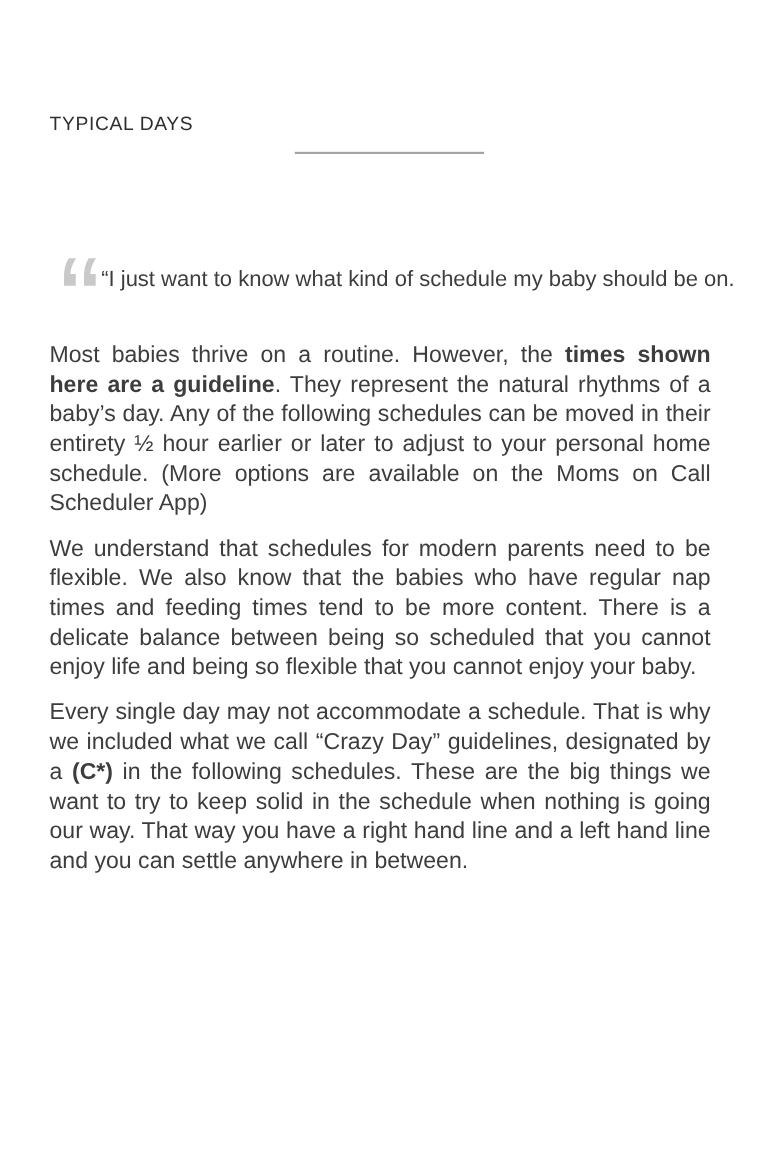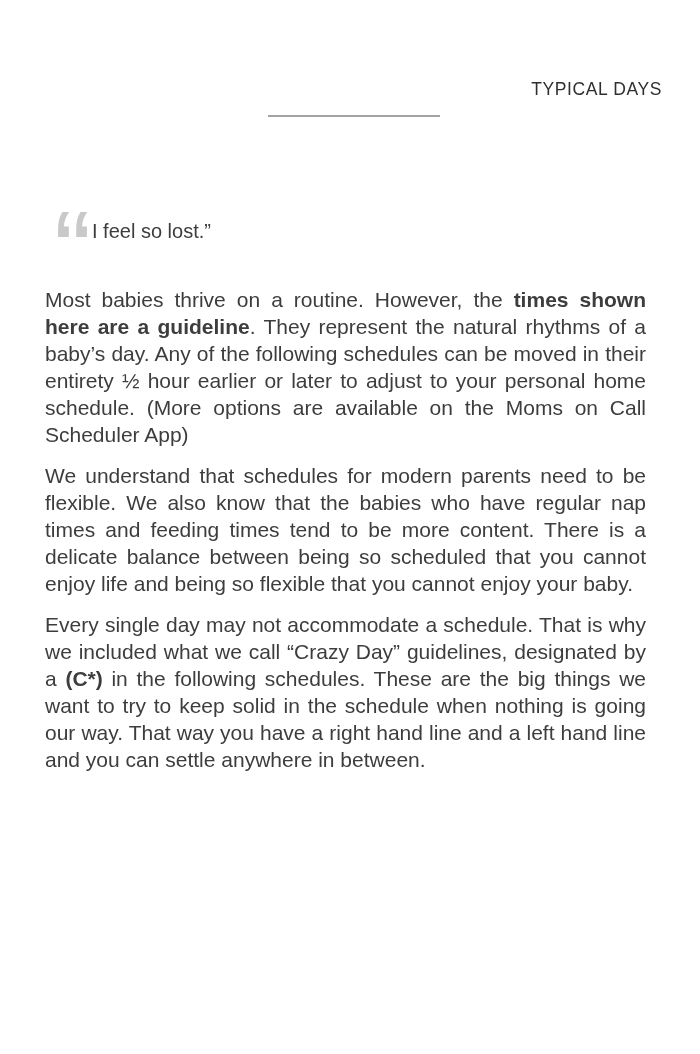--- a/index.html
+++ b/index.html
@@ -20,22 +20,22 @@
   }
   .sheet {
     position: relative;
     width: 700px;
     height: 1054px;
     background: var(--background);
     padding: 0 38px 0 45px;
   }
   .title {
     margin: 0;
-    padding-top: 79px;
-    text-align: right;
+    padding-top: 102px;
+    text-align: left;
     font-size: 17.5px;
     line-height: 21px;
     font-weight: 400;
     letter-spacing: 0.6px;
     color: var(--title);
   }
   .title-rule {
     width: 172px;
     height: 2px;
     background: var(--rule);
@@ -73,21 +73,21 @@
 
 <div class="sheet">
 
   <h1 class="title">TYPICAL DAYS</h1>
 
   <div class="title-rule"></div>
 
   <div class="quote">
     <span class="qmark">“</span>
     <div>
-      <div class="qline">I feel so lost.”</div>
+      <div class="qline">“I just want to know what kind of schedule my baby should be on.</div>
     </div>
   </div>
 
   <p class="para"><span>Most babies thrive on a routine. However, the </span><strong>times shown here are a guideline</strong><span>. They represent the natural rhythms of a baby’s day. Any of the following schedules can be moved in their entirety ½ hour earlier or later to adjust to your personal home schedule. (More options are available on the Moms on Call Scheduler App)</span></p>
 
   <p class="para">We understand that schedules for modern parents need to be flexible. We also know that the babies who have regular nap times and feeding times tend to be more content. There is a delicate balance between being so scheduled that you cannot enjoy life and being so flexible that you cannot enjoy your baby.</p>
 
 
   <p class="para"><span>Every single day may not accommodate a schedule. That is why we included what we call “Crazy Day” guidelines, designated by a </span><strong>(C*)</strong><span> in the following schedules. These are the big things we want to try to keep solid in the schedule when nothing is going our way. That way you have a right hand line and a left hand line and you can settle anywhere in between.</span></p>
 

